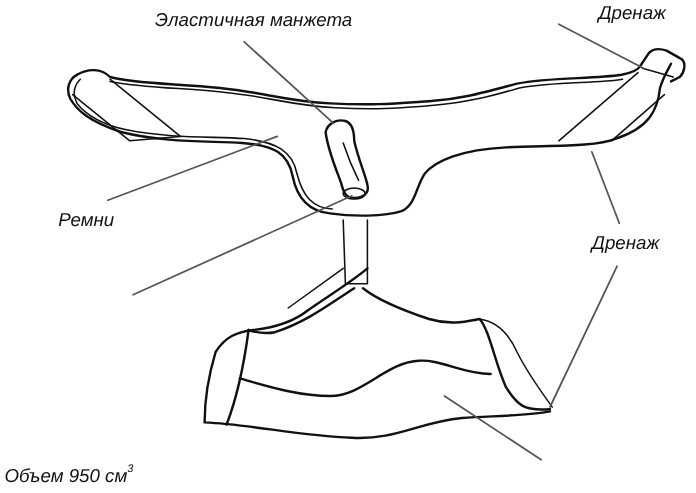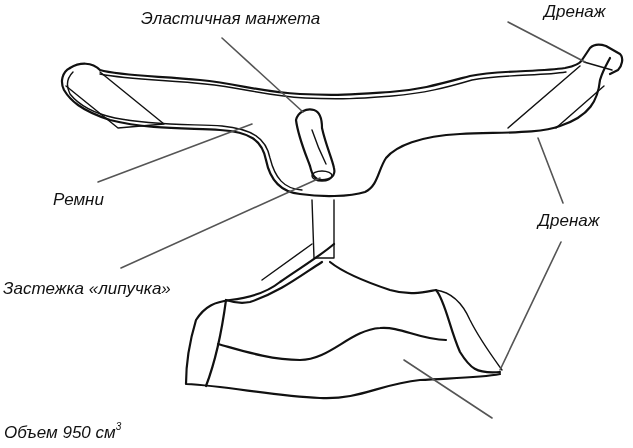--- a/index.html
+++ b/index.html
@@ -129,17 +129,16 @@
       <path class="leader" d="M 561 242 L 500 370"></path>
       <path class="leader" d="M 121 268 L 320 178"></path>
       <path class="leader" d="M 404 360 L 492 418"></path>
     </g>
   </svg>
 
   <div class="label" style="left:141px; top:10px;">Эластичная манжета</div>
   <div class="label" style="left:508px; top:3px;margin-left:36px;">Дренаж</div>
   <div class="label" style="left:53px; top:191px;">Ремни</div>
   <div class="label" style="left:538px; top:212px;">Дренаж</div>
-  <div class="label" style="left:3px; top:280px;">Застежка «липучка»</div>
   <div class="label" style="left:4px; top:424px;text-align:center;">
     <span>Объем 950 см</span><sup>3</sup>
   </div>
 </div>
 
 </body></html>

